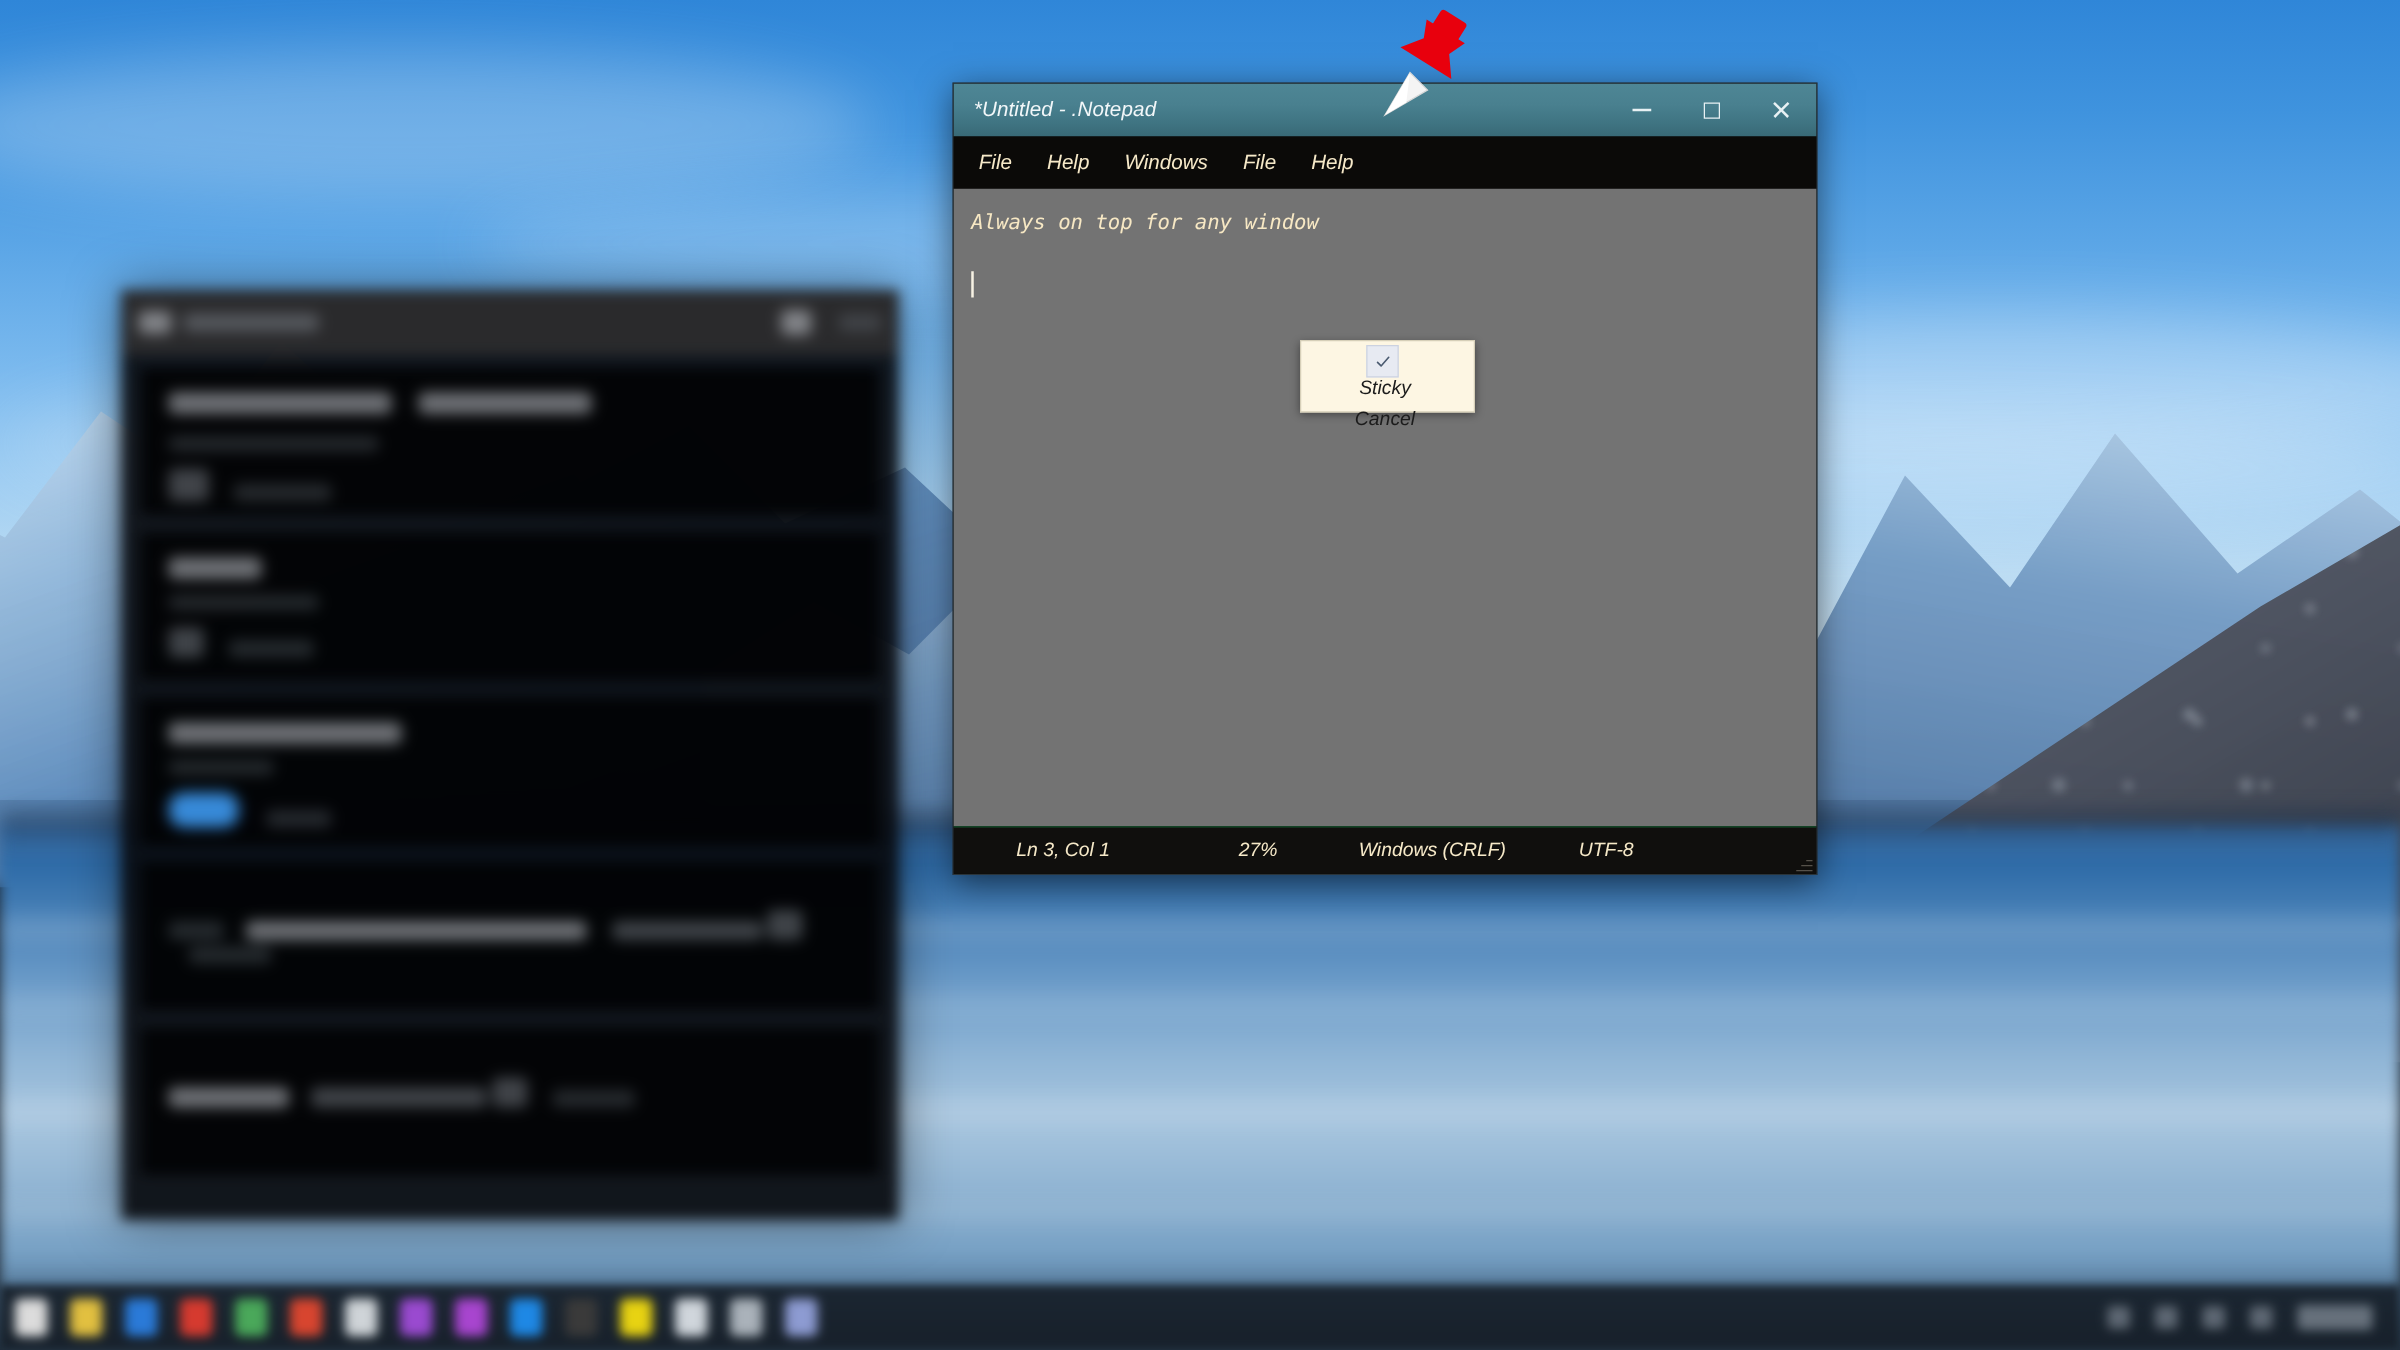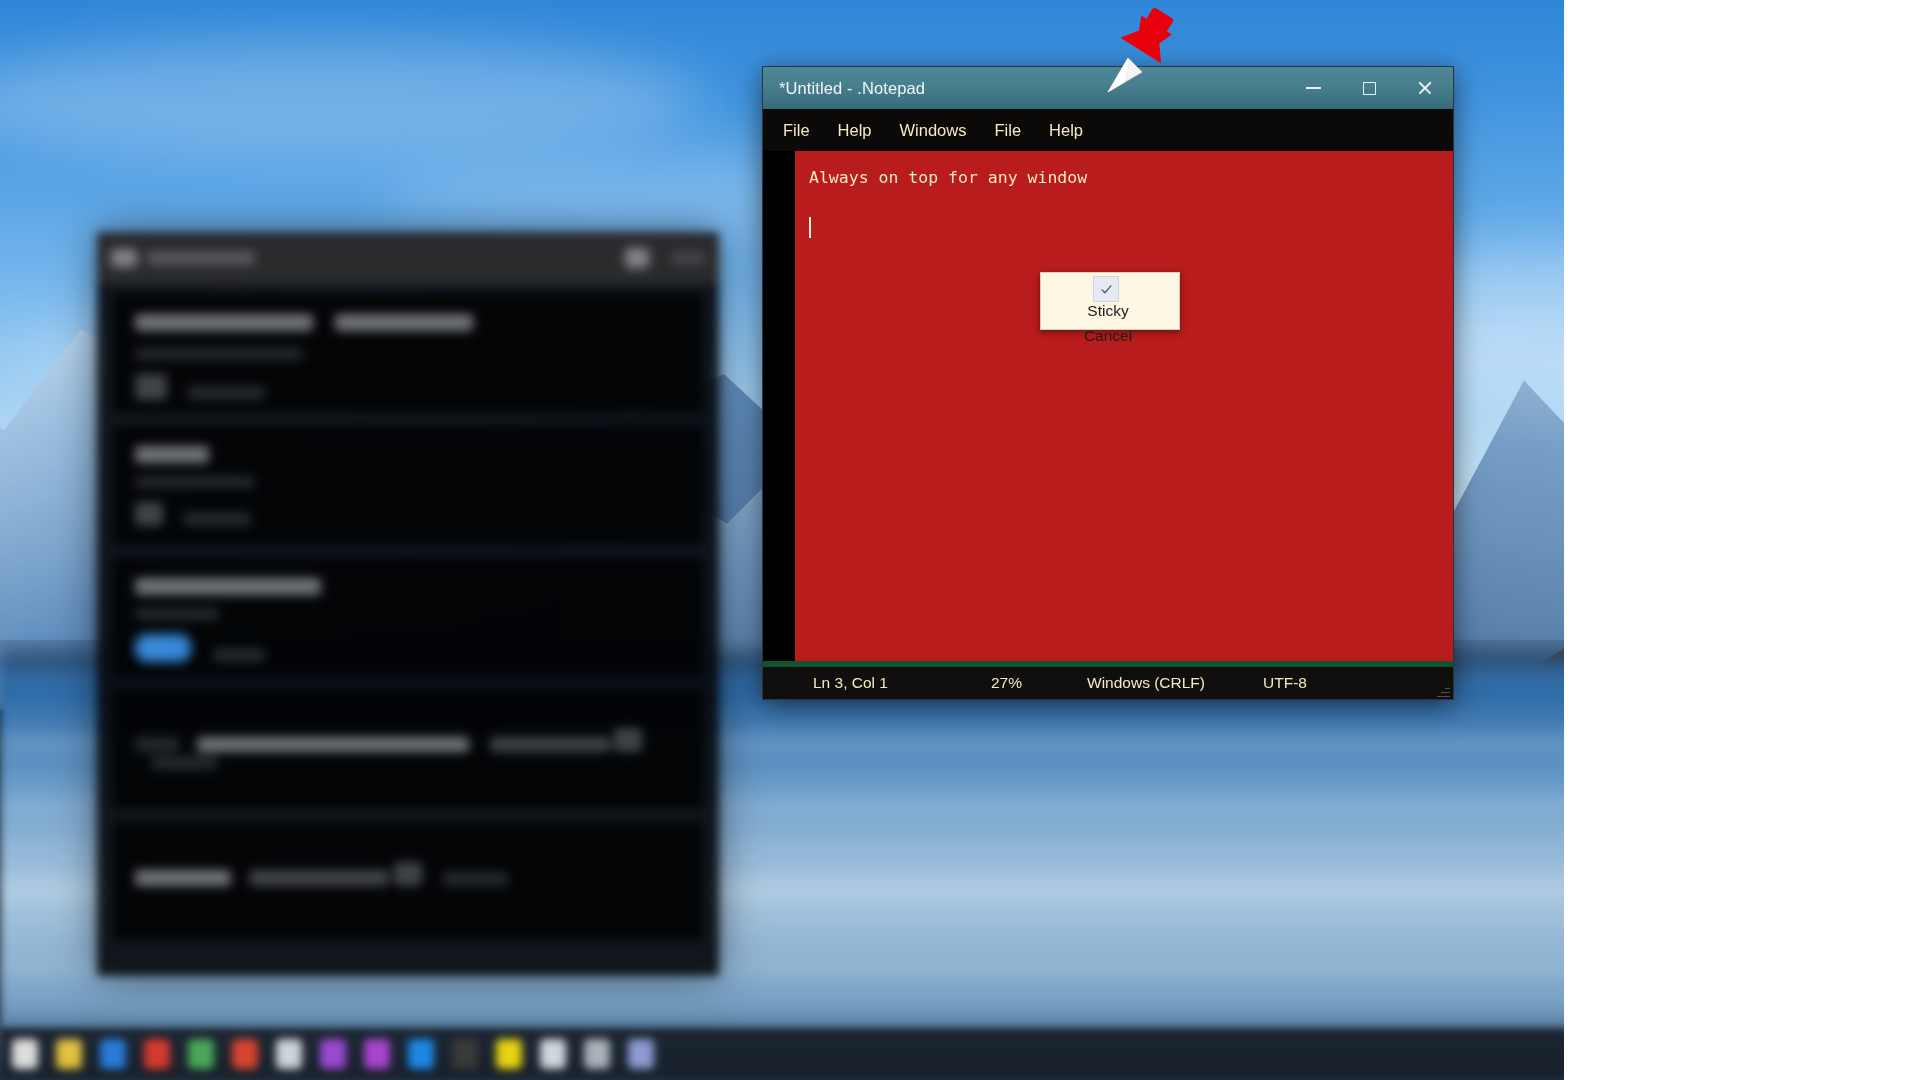--- a/index.html
+++ b/index.html
@@ -6,23 +6,24 @@
   * { box-sizing: border-box; margin: 0; padding: 0; }
   html, body {
     width: 1920px; height: 1080px;
     overflow: hidden;
     font-family: "Liberation Sans", sans-serif;
   }
 
   
   #desktop {
     position: relative;
-    width: 1564px; height: 1080px;
+    width: 1920px; height: 1080px;
     background: #1d2630;
     overflow: hidden;
+    font-style: italic;
   }
 
   
   .wp-sky {
     position: absolute; left: 0; top: 0; width: 1920px; height: 640px;
     background: linear-gradient(180deg,
       #2f86d8 0%,
       #3f93de 14%,
       #5aa5e6 30%,
       #7ab9ee 46%,
@@ -221,44 +222,43 @@
   }
   .np-menu-item {
     color: #f6e9c8;
     font-size: 16.5px;
     padding: 6px 14px;
     white-space: nowrap;
   }
 
   .np-editor {
     flex: 1 1 auto;
-    background: #b91c1c;
+    background: #737373;
     position: relative;
     overflow: hidden;
-    margin-left: 32px;
   }
   .np-text {
     color: #f7e8c4;
     font-family: "DejaVu Sans Mono", "Liberation Mono", monospace;
     font-size: 16.5px;
     line-height: 26px;
     padding: 14px 0 0 14px;
     white-space: pre;
   }
   .np-caret {
     position: absolute;
     left: 14px; top: 66px;
     width: 2px; height: 21px;
     background: #f7f2e4;
   }
 
   .np-statusbar {
     flex: 0 0 38px; height: 38px;
     background: #100f0d;
-    border-top: 6px solid #14532d;
+    border-top: 1px solid #14532d;
     display: flex; align-items: center;
     color: #f6e9c8;
     font-size: 15.5px;
     position: relative;
   }
   .np-status-cell { position: absolute; white-space: nowrap; }
   .sc-ln   { left: 50px; }
   .sc-zoom { left: 228px; }
   .sc-eol  { left: 324px; }
   .sc-enc  { left: 500px; }

